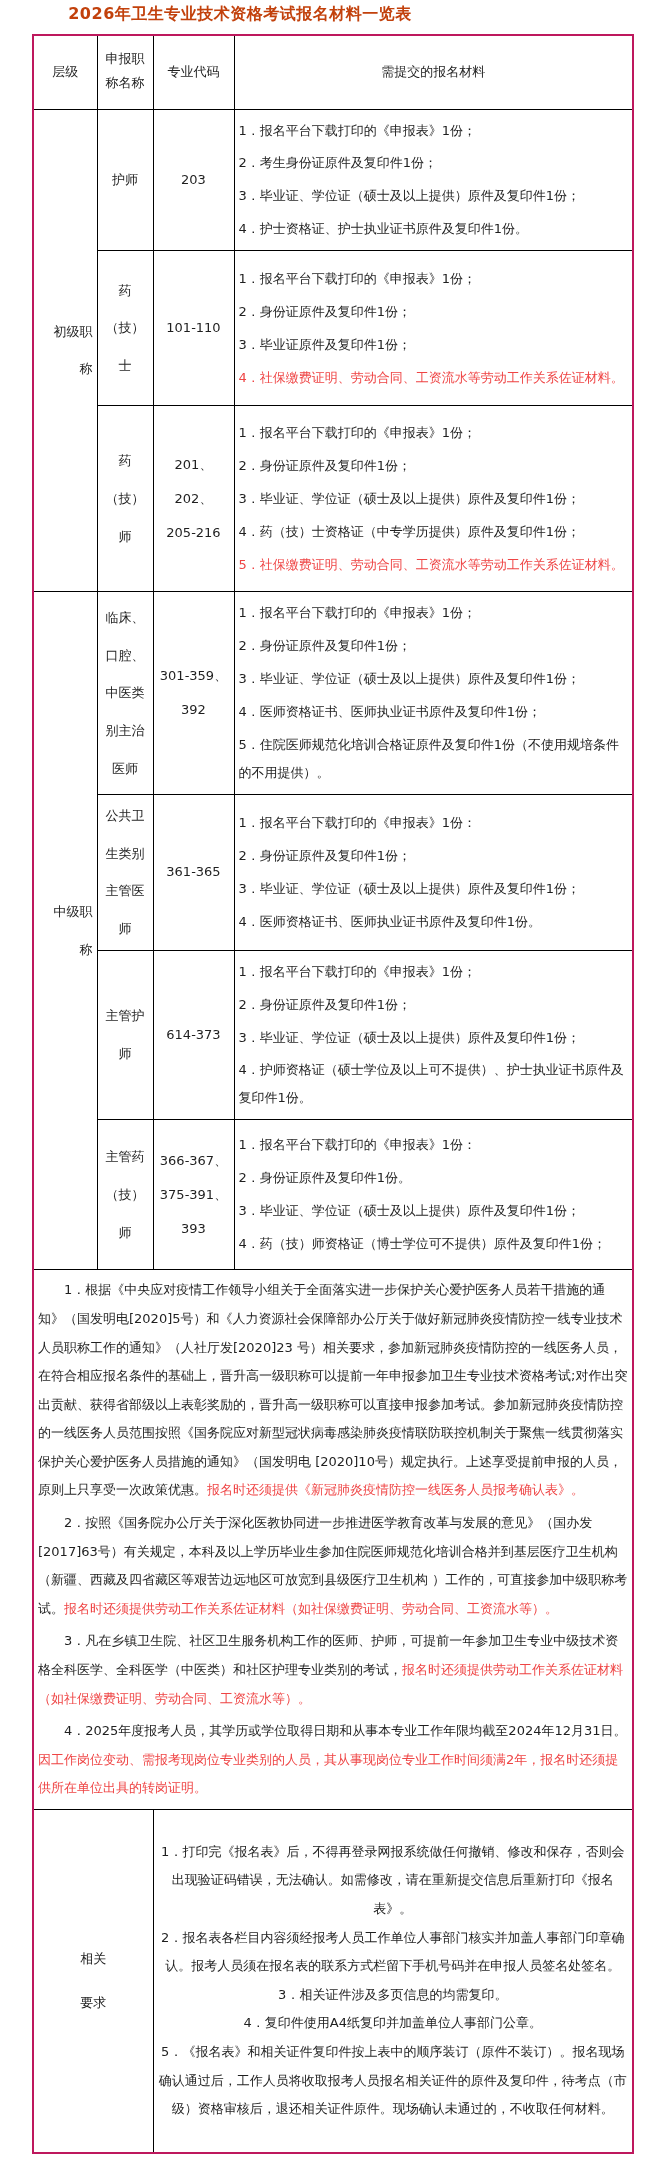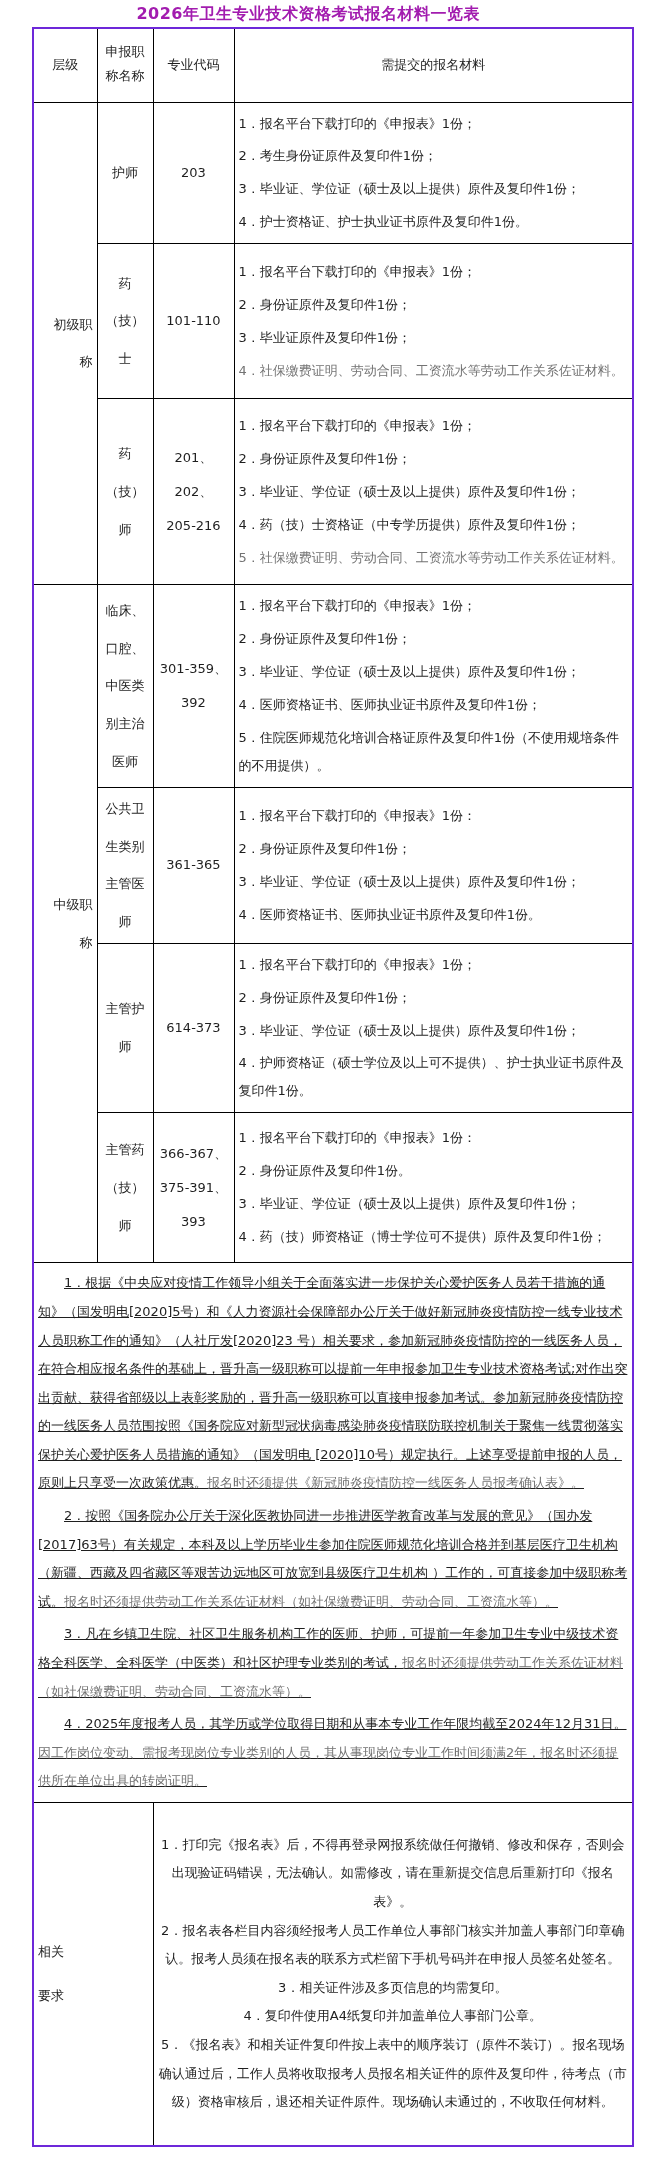--- a/index.html
+++ b/index.html
@@ -3,52 +3,52 @@
 <meta charset="utf-8">
 <style>
   html,body{margin:0;padding:0;}
   body{
     width:664px;height:2175px;background:#ffffff;
     font-family:"DejaVu Sans","Liberation Sans",sans-serif;
     color:#1f1f1f;-webkit-font-smoothing:antialiased;
   }
   .page{width:664px;height:2175px;overflow:hidden;}
   .title{
-    width:480px;margin-top:4px;text-align:right;
-    font-size:16px;font-weight:bold;color:#a21caf;
+    width:480px;margin-top:4px;text-align:center;
+    font-size:16px;font-weight:bold;color:#c2410c;
     letter-spacing:0.5px;
   }
   table.main{
-    margin:2px 0 0 32px;width:600px;
+    margin:9px 0 0 32px;width:600px;
     border-collapse:collapse;table-layout:fixed;
-    border:2px solid #6d28d9;
+    border:2px solid #be185d;
     padding-left:42px;
   }
   table.main td,table.main th{
     border:1px solid #000;
     font-size:13px;font-weight:normal;
     vertical-align:middle;overflow:hidden;
     padding:2px 4px;
   }
   col.c1{width:64px}col.c2{width:56px}col.c3{width:81px}col.c4{width:399px}
   th{font-weight:bold;text-align:center;}
   th.hname{white-space:pre-line;line-height:1.9;font-family:Liberation Mono, monospace;}
   td.level,td.name,td.code{
     text-align:center;white-space:pre-line;
   }
   td.level{line-height:2.9;text-align:right;}
   td.name{line-height:2.9;}
   td.code{line-height:2.6;}
   td.mats{padding:4px 8px 4px 10px;}
   .item{margin:5px 0;line-height:2.15;text-align:left;}
-  .red{color:#737373;}
-  td.notes{padding:2px 12px;vertical-align:top;text-decoration:underline;}
+  .red{color:#ef4444;}
+  td.notes{padding:2px 12px;vertical-align:top;}
   .note{margin:4px 0;line-height:2.2;text-indent:2em;text-align:left;}
   td.reqlabel{
-    font-weight:bold;white-space:pre-line;line-height:3.4;
+    text-align:center;font-weight:bold;white-space:pre-line;line-height:3.4;
   }
   td.reqs{padding:6px 10px;vertical-align:middle;}
   .req{margin:0;line-height:2.2;text-align:center;}
   
   tr.h-head{height:74px}
   tr.h-r1{height:133px}
   tr.h-r2{height:155px}
   tr.h-r3{height:186px}
   tr.h-r4{height:187px}
   tr.h-r5{height:143px}

